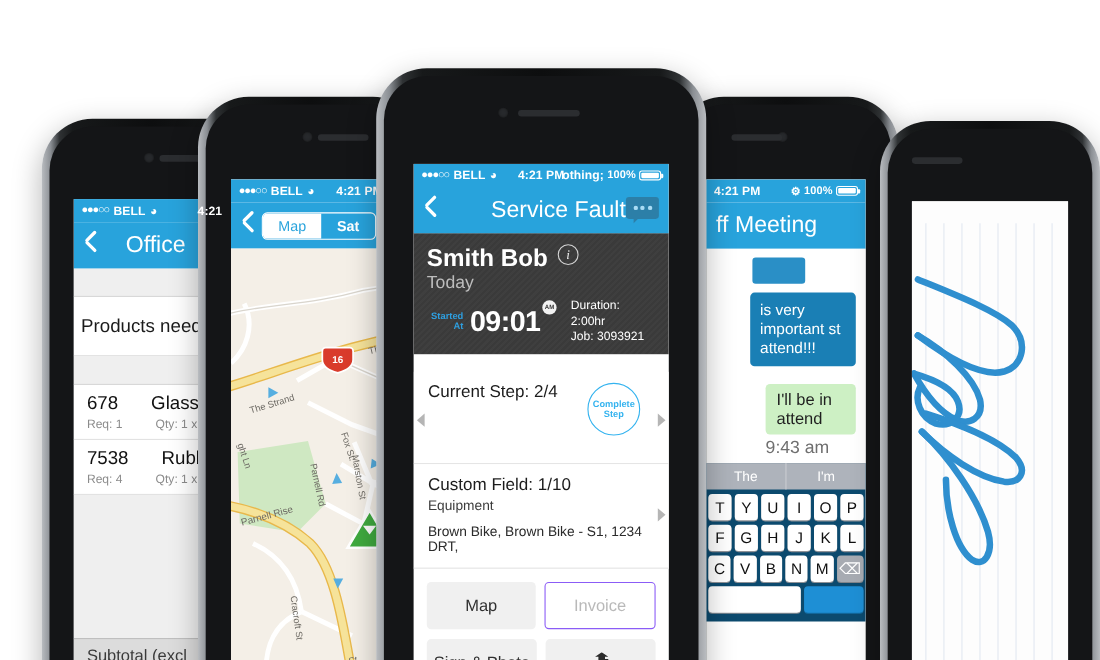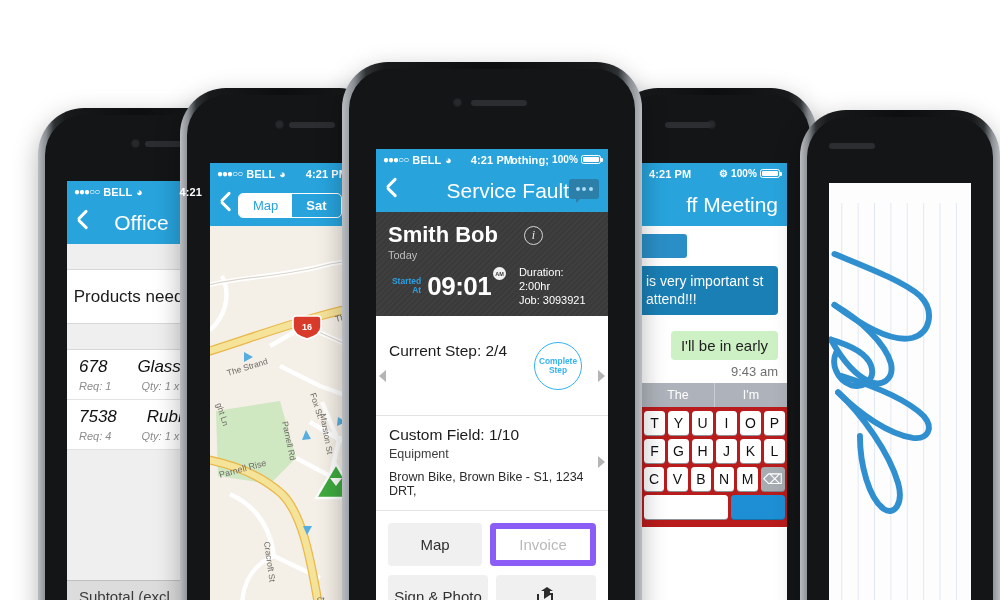--- a/index.html
+++ b/index.html
@@ -63,73 +63,73 @@
   }
   .chev-back:before{top:5px;transform:rotate(-45deg);transform-origin:left center;}
   .chev-back:after{top:5px;transform:rotate(45deg);transform-origin:left center;}
 
   
   #phone1 { left:38px; top:108px; width:200px; height:560px; }
   #phone1 .screen { left:22px; right:22px; top:66px; bottom:0; }
   .p1-grayband{background:#efefef;height:26px;border-bottom:1px solid #d8d8d8;}
   .p1-head{height:54px;display:flex;align-items:center;justify-content:center;font-size:17px;color:#1b1b1b;background:#fff;border-bottom:1px solid #d8d8d8;}
   .p1-sub{height:26px;background:#efefef;border-bottom:1px solid #d8d8d8;}
-  .p1-row{padding:7px 12px 7px 12px;border-bottom:1px solid #e2e2e2;background:#fff;font-style:italic;}
+  .p1-row{padding:7px 12px 7px 12px;border-bottom:1px solid #e2e2e2;background:#fff;}
   .p1-r1{display:flex;align-items:baseline;gap:30px;font-size:17px;color:#111;}
   .p1-r2{display:flex;align-items:baseline;gap:30px;font-size:11px;color:#8b8b8b;margin-top:3px;}
   .p1-fill{flex:1;background:#efefef;}
   .p1-foot{background:#dcdcdc;border-top:1px solid #bfbfbf;padding:7px 12px 0;}
   .p1-foot .l1{font-size:15px;color:#3a3a3a;}
 
   
   #phone2 { left:180px; top:88px; width:205px; height:580px; }
   #phone2 .screen { left:23px; right:23px; top:68px; bottom:0; }
   .seg{display:flex;border:1.4px solid #fff;border-radius:5px;overflow:hidden;height:25px;margin-left:8px;}
   .seg div{padding:0 14px;display:flex;align-items:center;font-size:13px;font-weight:bold;}
   .seg .on{background:#fff;color:#28a3dc;font-weight:500;}
   .seg .off{color:#fff;}
   .mapwrap{position:absolute;left:0;right:0;top:63px;bottom:0;background:#f3efe9;overflow:hidden;}
 
   
   #phone3 { left:342px; top:62px; width:300px; height:600px; z-index:10; }
   #phone3 .screen { left:27px; right:27px; top:80px; bottom:0; }
   .sf-dark{background:#3a3a3a;background-image:repeating-linear-gradient(-45deg,rgba(255,255,255,.022) 0 2px,rgba(0,0,0,0) 2px 4px);padding:10px 12px 9px;color:#fff;}
-  .sf-name{display:flex;align-items:center;gap:26px;}
+  .sf-name{display:flex;gap:9px;}
   .sf-name span.t{font-size:22px;font-weight:bold;}
   .i-circ{width:19px;height:19px;border:1.7px solid #d4d4d4;border-radius:50%;display:flex;align-items:center;justify-content:center;font-size:12px;font-style:italic;font-family:"Liberation Serif",serif;color:#ededed;}
-  .sf-today{font-size:11px;color:#bdbdbd;margin-top:1px;}
+  .sf-today{font-size:16px;color:#bdbdbd;margin-top:1px;}
   .sf-timerow{display:flex;align-items:center;margin-top:4px;}
   .sf-startedat{font-size:8.5px;color:#2e9fe0;line-height:1.05;text-align:right;font-weight:bold;width:34px;}
   .sf-time{font-size:26px;font-weight:bold;letter-spacing:-.5px;margin-left:6px;}
   .sf-ampm{width:13px;height:13px;border-radius:50%;background:#f2f2f2;color:#3a3a3a;font-size:5.5px;font-weight:bold;display:flex;align-items:center;justify-content:center;align-self:flex-start;margin:2px 0 0 2px;}
   .sf-meta{margin-left:13px;font-size:11px;line-height:1.28;}
   .sf-card{background:#fff;padding:10px 13px 12px;position:relative;border-bottom:1px solid #e3e3e3;}
   .sf-h{font-size:15.5px;color:#1c1c1c;}
   .sf-s{font-size:12.5px;color:#3c3c3c;margin-top:3px;}
   .sf-val{font-size:12.5px;color:#2b2b2b;margin-top:9px;}
   .arrow-l,.arrow-r{position:absolute;width:0;height:0;border-top:6px solid transparent;border-bottom:6px solid transparent;}
   .arrow-l{left:3px;border-right:7px solid #b5b5b5;}
   .arrow-r{right:3px;border-left:7px solid #b5b5b5;}
   .cstep{position:absolute;right:26px;top:10px;width:48px;height:48px;border-radius:50%;border:1.4px solid #34b3ef;display:flex;flex-direction:column;align-items:center;justify-content:center;color:#34b3ef;font-size:8.4px;font-weight:bold;line-height:1.12;text-align:center;}
   .btnrow{display:flex;gap:8px;padding:0 12px 9px;}
   .btnrow:first-of-type{padding-top:12px;}
   .sfbtn{flex:1;height:43px;border-radius:4px;background:#f0f0f0;display:flex;align-items:center;justify-content:center;font-size:15px;color:#303030;}
-  .sfbtn.ghost{background:#fff;border:6px solid #8b5cf6;color:#b9b9b9;}
+  .sfbtn.ghost{background:#fff;border:1px solid #8b5cf6;color:#b9b9b9;}
 
   
   #phone4 { left:612px; top:88px; width:205px; height:580px; }
   #phone4 .screen { left:23px; right:23px; top:68px; bottom:0; }
-  .chatarea{background:#fff;padding:8px 9px 4px;}
+  .chatarea{background:#fff;padding:8px 9px 4px;margin-left:45px;}
   .bub-in{background:#1a7fb5;color:#fff;border-radius:4px;padding:7px 9px;font-size:14px;line-height:1.25;margin-top:8px;}
   .bub-out{background:#cdf0c4;color:#1f1f1f;border-radius:4px;padding:6px 10px;font-size:15px;display:inline-block;position:relative;}
   .outwrap{display:flex;justify-content:flex-end;margin-top:16px;}
-  .ts{text-align:right;font-size:13px;color:#6f6f6f;margin-top:4px;}
+  .ts{text-align:left;font-size:16px;color:#6f6f6f;margin-top:4px;}
   .msgbar{background:#efeff4;border-top:1px solid #d4d4d8;padding:5px 7px;}
   .msginput{background:#fff;border:1px solid #d4d4d8;border-radius:4px;height:24px;display:flex;align-items:center;padding:0 7px;font-size:12.5px;color:#b3b3b3;}
-  .kb{background:#b91c1c;padding:3px 2px 4px;}
+  .kb{background:#0c4a6e;padding:3px 2px 4px;}
   .predict{display:flex;height:24px;align-items:stretch;background:#aeb3bb;margin:-3px -2px 4px;}
   .predict div{flex:1;display:flex;align-items:center;justify-content:center;color:#fff;font-size:12.5px;border-right:1px solid #c9ccd1;}
   .predict div:last-child{border-right:none;}
   .krow{display:flex;gap:3px;justify-content:center;margin-bottom:4px;}
   .key{background:#fff;border-radius:3.5px;height:24px;min-width:16px;flex:1;display:flex;align-items:center;justify-content:center;font-size:14px;color:#101010;box-shadow:0 1px 0 #8e9196;}
   .key.dark{background:#a7abb2;box-shadow:0 1px 0 #81848a;color:#fff;}
   .key.blue{background:#1e8fd5;color:#fff;box-shadow:0 1px 0 #1570a8;}
 
   
   #phone5 { left:800px; top:110px; width:200px; height:560px; }
@@ -399,28 +399,28 @@
           <div class="sb-right">
             <span style="font-size:10px;">⚙</span>
             <span style="font-size:10px;">100%</span>
             <span class="batt">
                 <i></i>
               </span>
           </div>
         </div>
 
         <div class="navbar">
-          <div class="navtitle" style="text-align:right;">ff Meeting</div>
+          <div class="navtitle" style="text-align:left;">ff Meeting</div>
         </div>
 
         <div class="chatarea">
           <div style="width:48px;height:24px;background:#2a8fc6;border-radius:3px;margin-left:-12px;"></div>
           <div class="bub-in" style="margin-left:-14px;">is very important st attend!!!</div>
           <div class="outwrap">
-            <div class="bub-out">I'll be in early</div>
+            <div class="bub-out">I'll be in attend</div>
           </div>
           <div class="ts">9:43 am</div>
         </div>
 
 
         <div class="kb">
           <div class="predict">
             <div>The</div>
             <div>I'm</div>
           </div>

